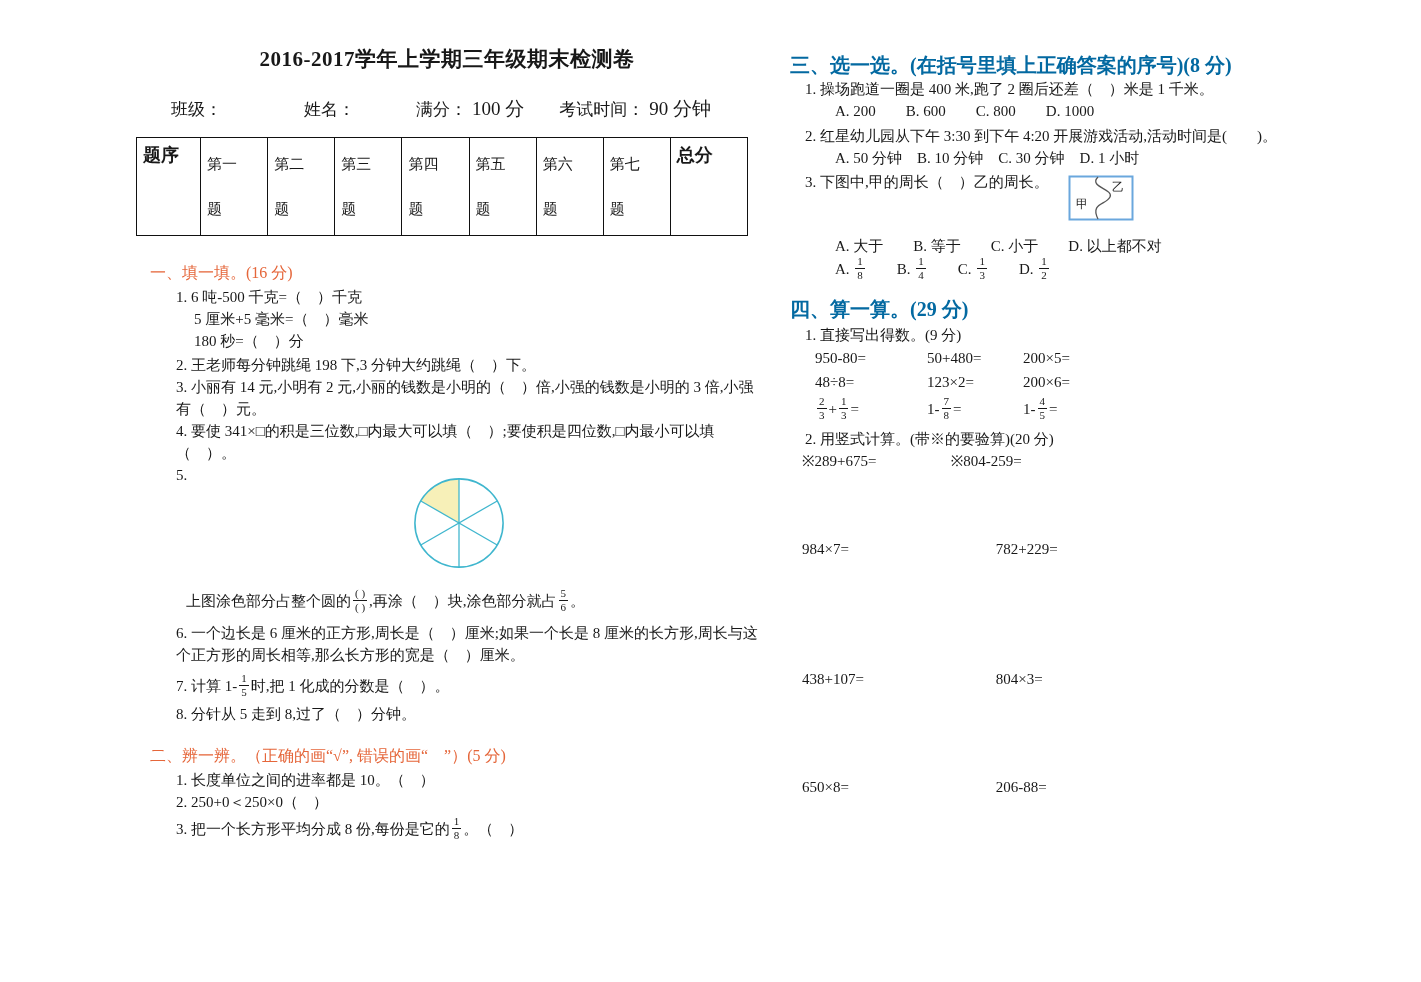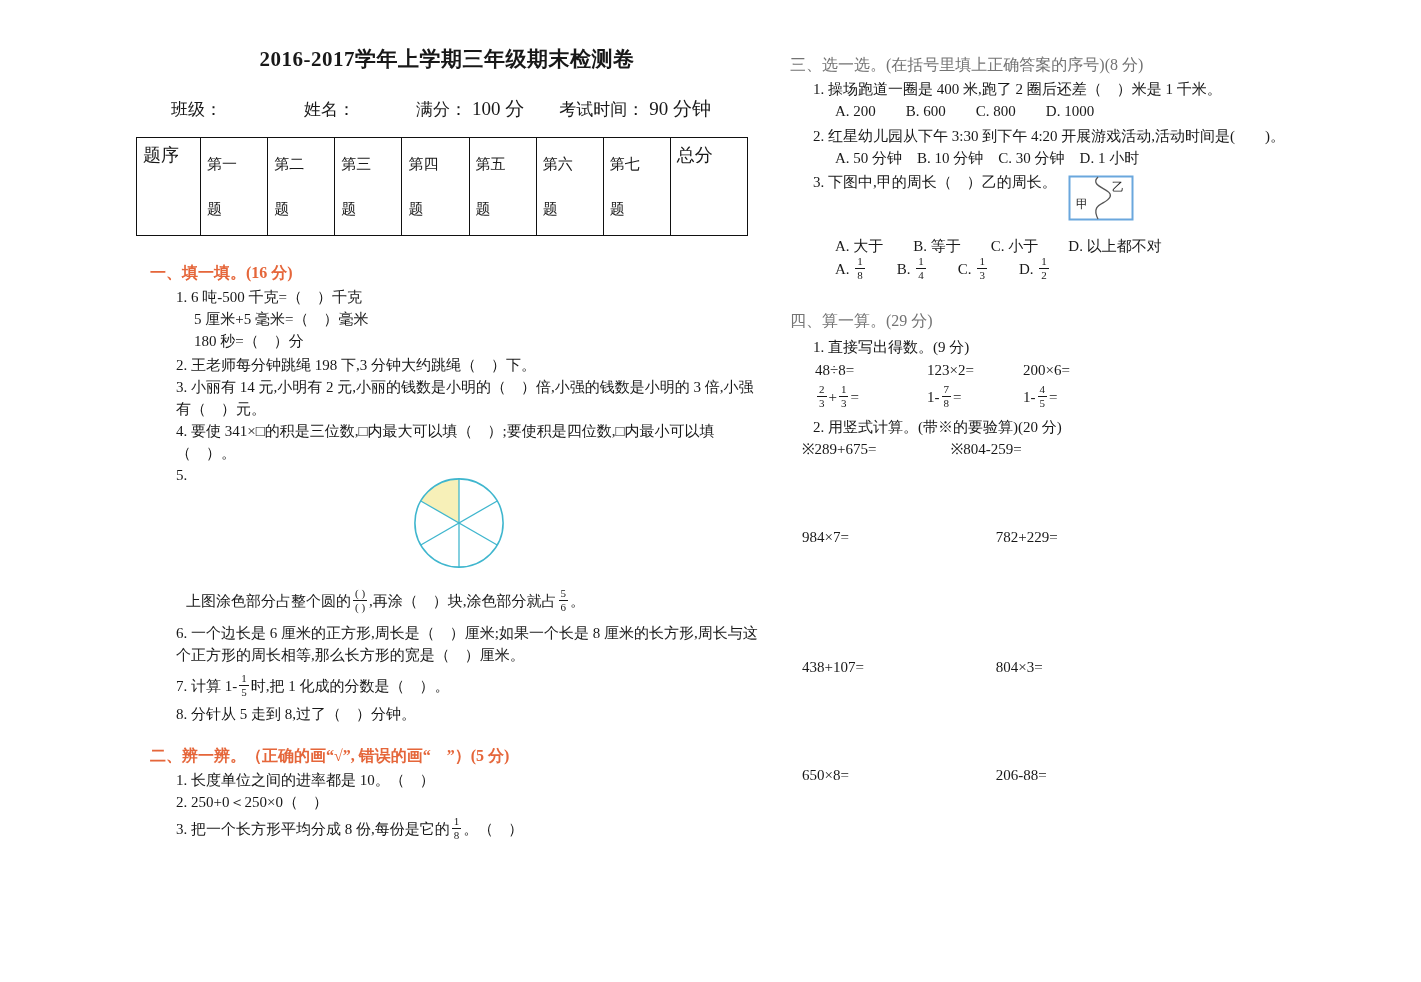--- a/index.html
+++ b/index.html
@@ -11,44 +11,44 @@
   .info-line{display:flex;align-items:center;margin-top:24px;font-size:17px;white-space:nowrap;line-height:26px}
   .il-class{margin-left:35px}
   .il-name{margin-left:82px}
   .il-score{margin-left:61px}
   .il-time{margin-left:35px}
   .info-value{font-size:19px;margin-left:5px}
   table.score-table{border-collapse:collapse;table-layout:fixed;width:612px;margin-top:14px}
   table.score-table td{border:1.5px solid #111;vertical-align:top;padding:4px 0 0 6px;font-size:15px}
   tr.hdr td{height:98px;line-height:45px}
   tr.scr td{height:53px;line-height:24px}
-  table.score-table td.bold-cell{font-weight:normal;font-size:18px;line-height:26px}
+  table.score-table td.bold-cell{font-weight:bold;font-size:18px;line-height:26px}
   .thw{display:inline-block;width:34px}
-  .sec-head{color:#e5663a;font-weight:bold;font-size:16px;margin-left:14px;line-height:22px}
-  .sec-head-r{color:#737373;font-weight:normal;font-size:16px;line-height:22px}
+  .sec-head{color:#e5663a;font-weight:normal;font-size:16px;margin-left:14px;line-height:22px}
+  .sec-head-r{color:#0369a1;font-weight:bold;font-size:20px;line-height:22px}
   .item{margin-left:40px;line-height:22px}
   .subline{margin-left:58px;line-height:22px}
   .ritem{margin-left:15px;line-height:22px}
-  .q{margin-left:23px;line-height:22px}
+  .q{margin-left:15px;line-height:22px}
   .opts{margin-left:45px;line-height:22px}
   .circle-fig{display:block;margin:-12px 0 0 274px}
   .fig-caption{margin-left:50px;margin-top:16px;line-height:26px}
   .q3block{position:relative;margin-top:2px}
   .fig-compare{position:absolute;left:278px;top:4px}
   .q3opts{margin-top:42px}
   .oral-row{display:grid;grid-template-columns:112px 96px auto;margin-left:25px;line-height:24px}
   .oral-row.fr{line-height:30px}
   .vp{margin-left:12px;line-height:22px}
   .vp .a{display:inline-block;width:190px}
   .vp.first .a{width:145px}
   .gap1{margin-top:66px}
   .gap2{margin-top:108px}
   .gap3{margin-top:86px}
   .mt2{margin-top:2px}.mt3{margin-top:3px}.mt4{margin-top:4px}.mt6{margin-top:6px}
-  .mt8{margin-top:8px}.mt14{margin-top:26px}.mt20{margin-top:20px}
+  .mt8{margin-top:8px}.mt14{margin-top:14px}.mt20{margin-top:20px}
   .mt26{margin-top:26px}
   .frac{display:inline-flex;flex-direction:column;align-items:center;vertical-align:middle;font-size:11px;line-height:13px;margin:0 2px;transform:translateY(-2px)}
   .frac .num{border-bottom:1px solid currentColor;padding:0 2px}
   .frac .den{padding:0 2px}
 </style>
 </head>
 <body>
 
 <div class="col-left">
 
@@ -160,20 +160,25 @@
         <span class="den">3</span>
       </span>　　D. <span class="frac">
         <span class="num">1</span>
         <span class="den">2</span>
       </span></div>
 
   <div class="sec-head-r mt14">四、算一算。(29 分)</div>
   <div class="q mt4">1. 直接写出得数。(9 分)</div>
 
   <div class="oral-row">
+    <span>950-80=</span>
+    <span>50+480=</span>
+    <span>200×5=</span>
+  </div>
+  <div class="oral-row">
     <span>48÷8=</span>
     <span>123×2=</span>
     <span>200×6=</span>
   </div>
   <div class="oral-row fr">
     <span><span class="frac">
           <span class="num">2</span>
           <span class="den">3</span>
         </span>+<span class="frac">
           <span class="num">1</span>

